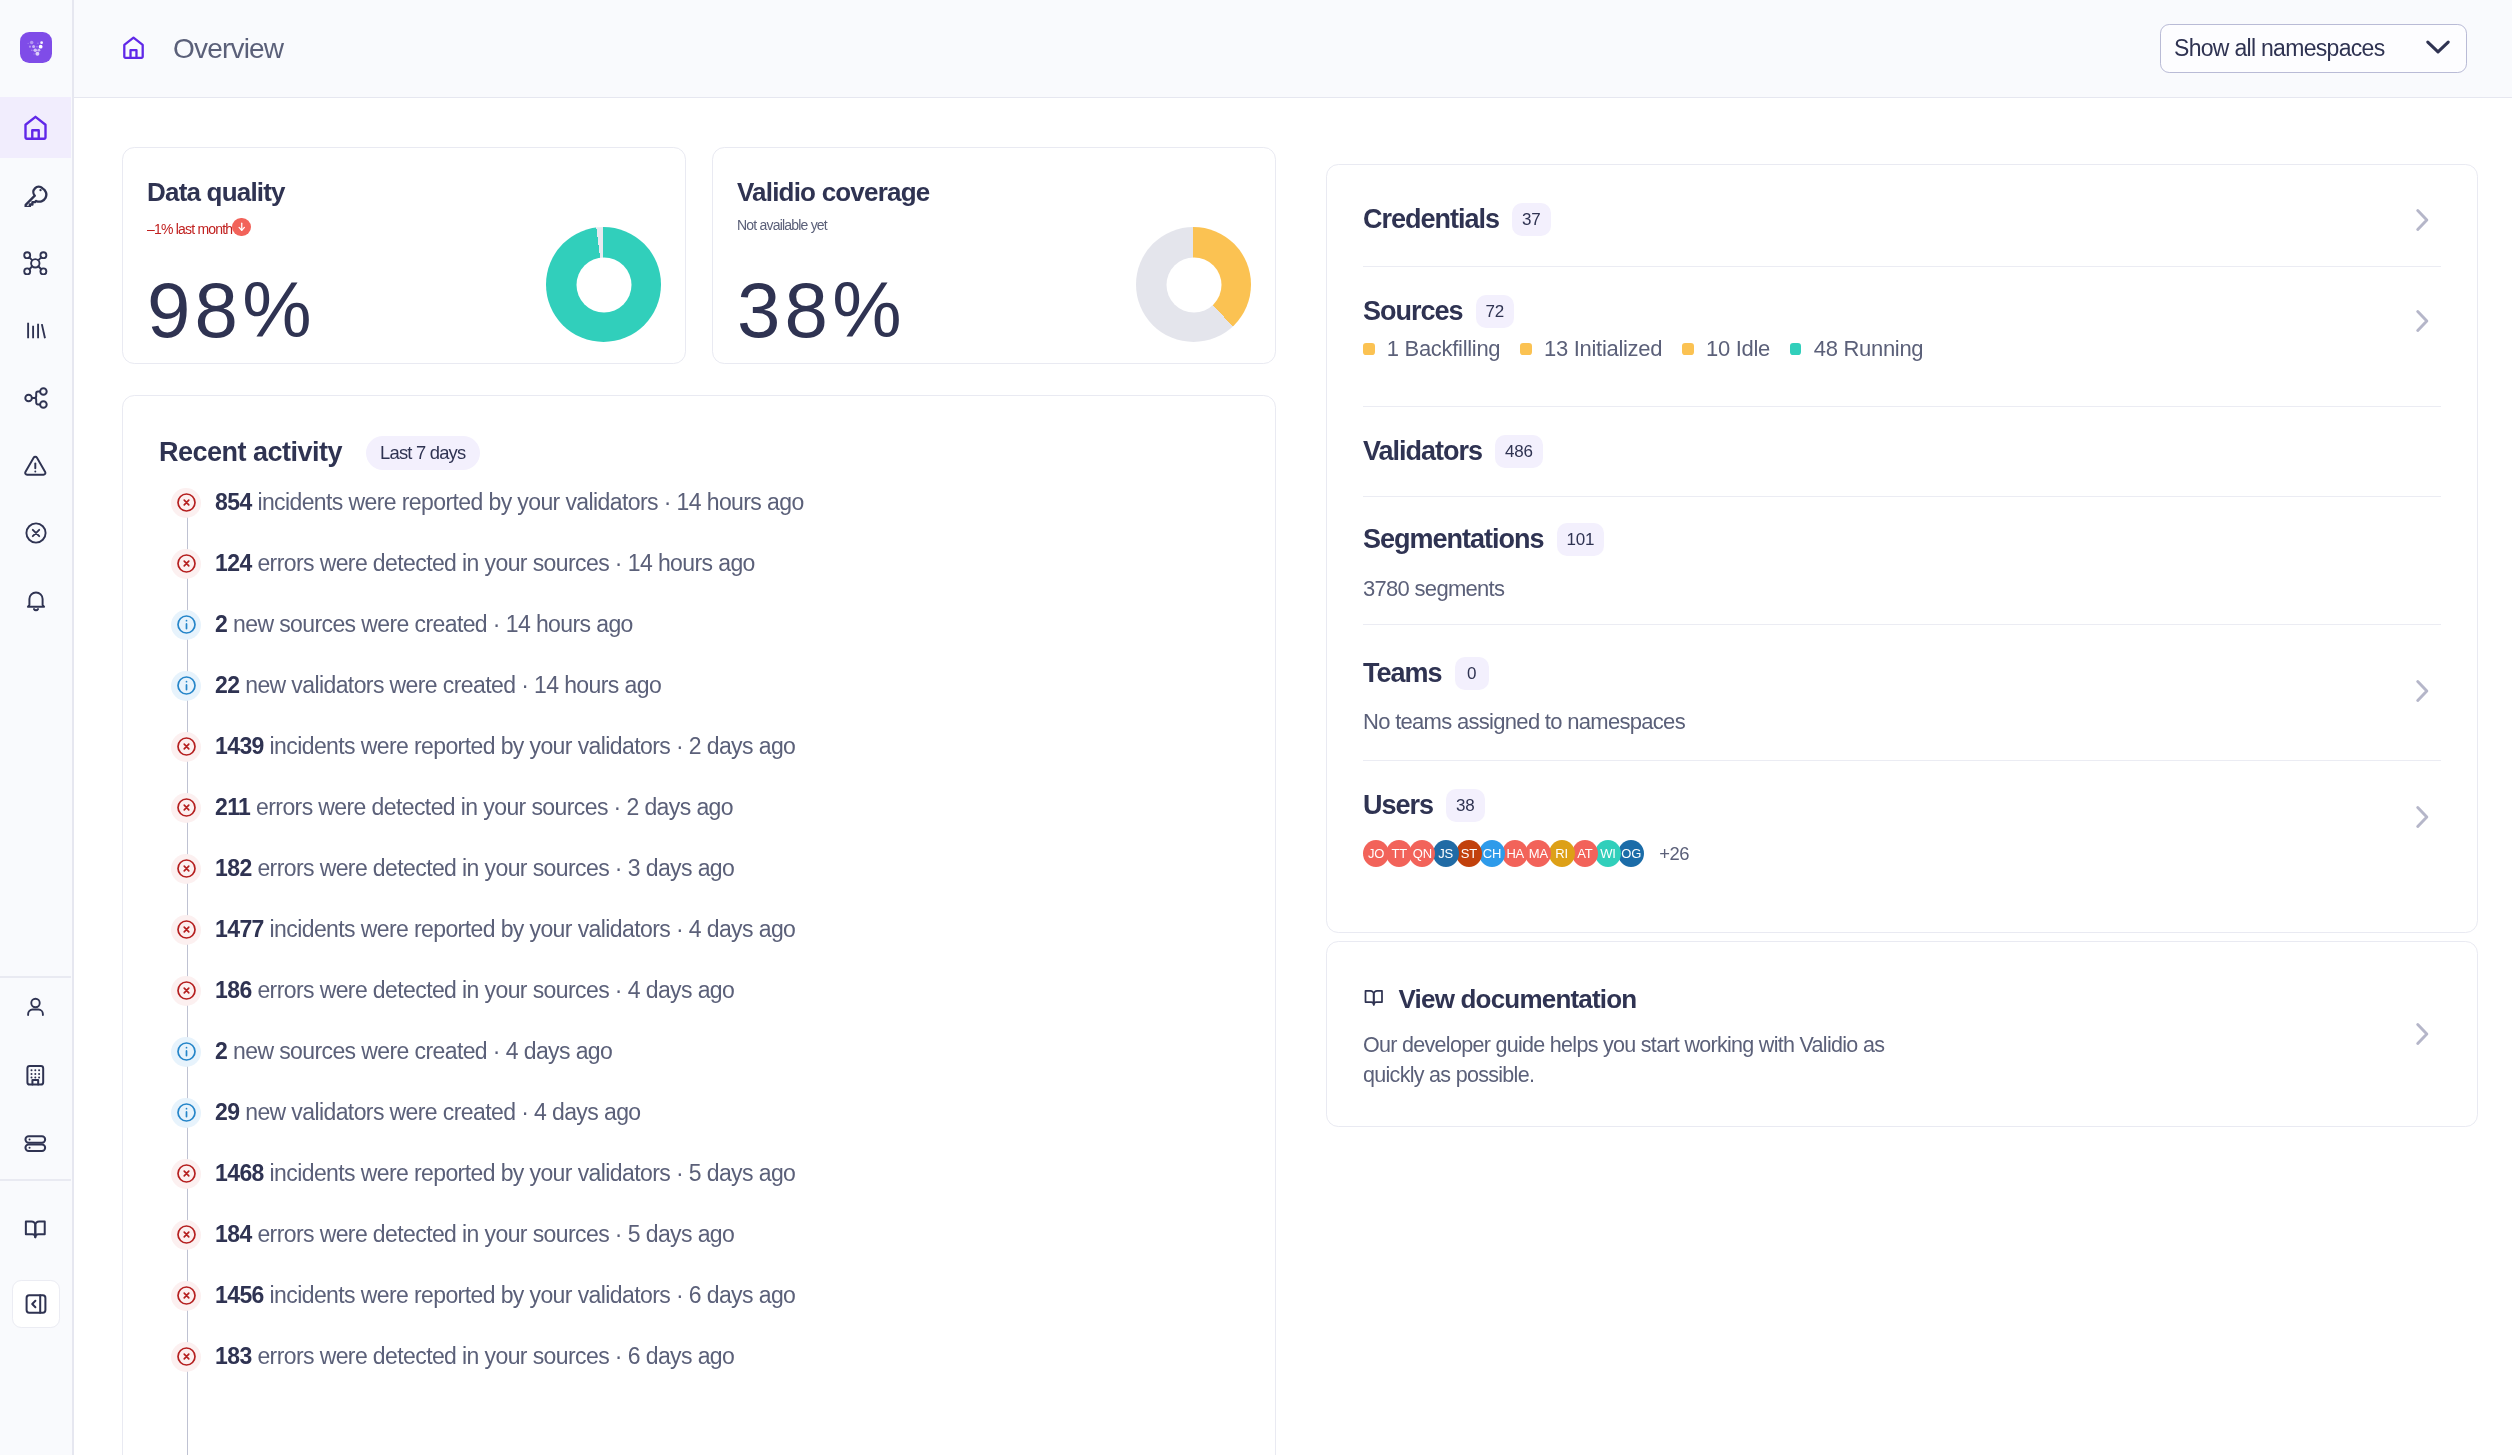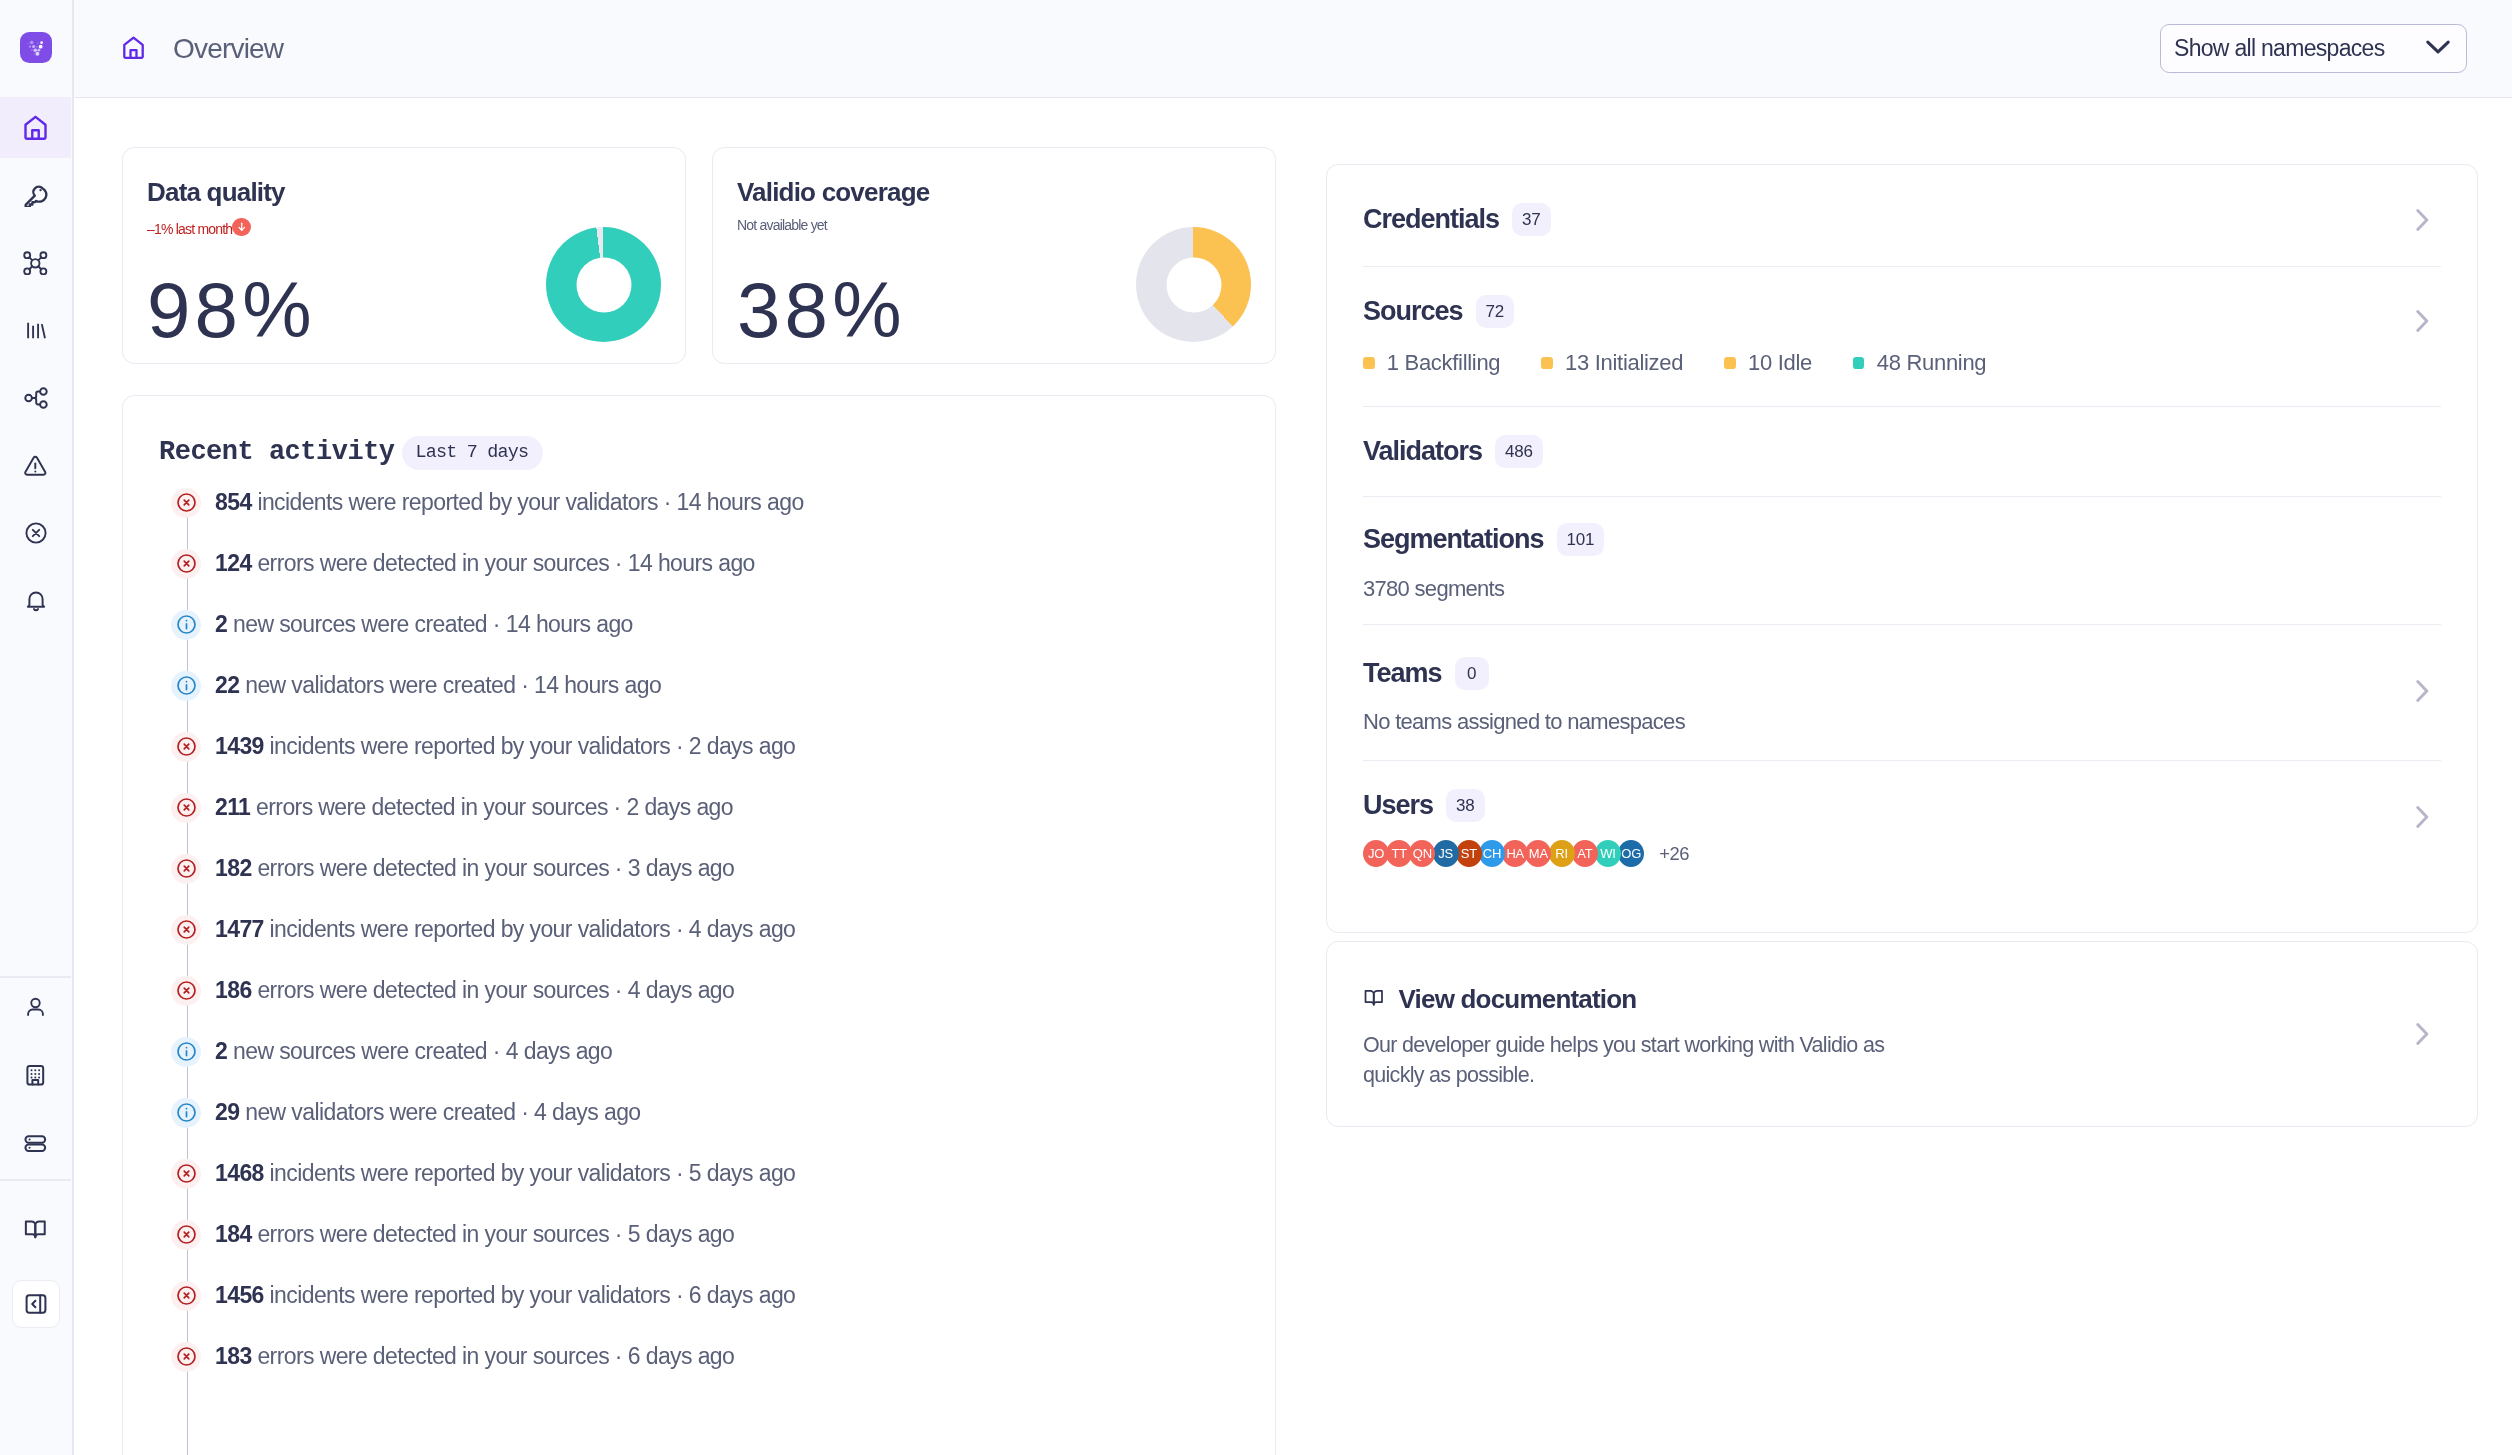--- a/index.html
+++ b/index.html
@@ -72,42 +72,42 @@
   .kpi .big { position:absolute; left:24px; bottom:14px; font-size:78px; font-weight:400; letter-spacing:4.2px; color:#2f3352; line-height:1; }
   .kpi .donut { position:absolute; right:24px; top:79px; width:115px; height:115px; border-radius:50%; }
 
   .arrow-down-badge {
     width:18.4px; height:18.4px; border-radius:50%; background:#f2635a;
     display:flex; align-items:center; justify-content:center; flex:0 0 18.4px;
   }
 
   
   .activity { overflow:hidden; }
-  .activity-head { display:flex; align-items:center; gap:7px; position:absolute; left:36px; top:40px;font-family:Liberation Mono, monospace; }
+  .activity-head { display:flex; align-items:center; gap:24px; position:absolute; left:36px; top:40px; }
   .activity-head h3 { font-size:27px; font-weight:700; color:#2f3352; letter-spacing:-0.5px; line-height:1; }
   .pill { background:#f3f0fd; color:#2f3352; font-size:18.4px; letter-spacing:-0.8px; border-radius:768px; padding:7.7px 14.6px 7.7px 14px; line-height:1; }
   .act-list { position:absolute; left:48px; right:31px; top:76px; }
   .act-line { position:absolute; left:15.7px; top:28px; height:976px; width:1.5px; background:#bfc2d2; }
   .act-item { display:flex; align-items:center; gap:14px; height:61px; position:relative; }
   .act-ico { width:30px; height:30px; border-radius:50%; flex:0 0 30px; display:flex; align-items:center; justify-content:center; position:relative; z-index:2;}
   .act-ico.err { background:#fcf0f0; }
   .act-ico.info { background:#e7f3fc; }
   .act-text { font-size:23px; letter-spacing:-0.6px; color:#5b6079; white-space:nowrap; }
   .act-text b { color:#2f3352; font-weight:700; }
 
   
   .rlist { padding:0 36px 0 36px; }
   .rrow { display:flex; align-items:center; position:relative; border-bottom:1.5px solid #ebecf3; }
   .rrow:last-child { border-bottom:none; }
   .rrow-inner { flex:1 1 auto; }
   .rhead { display:flex; align-items:center; gap:13px; }
   .rhead .t { font-size:27px; font-weight:700; color:#2f3352; letter-spacing:-1px; line-height:1; }
   .badge { background:#f3f0fd; color:#2f3352; border-radius:10px; font-size:17px; letter-spacing:-0.2px; padding:0; min-width:34px; height:33px; display:flex; align-items:center; justify-content:center; line-height:1; flex:0 0 auto; padding:0 10px;}
   .rsub { margin-top:21.5px; font-size:22px; letter-spacing:-0.7px; color:#5b6079; line-height:1; }
-  .legend { margin-top:24px; display:flex; align-items:center; gap:41px; }
+  .legend { margin-top:10px; display:flex; align-items:center; gap:20px; }
   .legend .li { display:flex; align-items:center; gap:12.3px; font-size:22px; letter-spacing:-0.3px; color:#5b6079; line-height:1;}
   .dot { width:11.5px; height:12.3px; border-radius:3.1px; flex:0 0 11.5px; }
   .chev { flex:0 0 28px; color:#b5b6c9; display:flex; align-items:center; justify-content:center; margin-right:6.1px; }
 
   .avatars { margin-top:18.4px; display:flex; align-items:center; }
   .av { width:26px; height:27px; border-radius:50%; display:flex; align-items:center; justify-content:center;
         color:#fff; font-size:13px; font-weight:400; margin-right:-2.8px; letter-spacing:-0.2px; }
   .avmore { margin-left:17.7px; font-size:18.4px; letter-spacing:-0.4px; color:#5b6079; }
 
   .doc-card { display:flex; align-items:center; padding:0 36px; }

